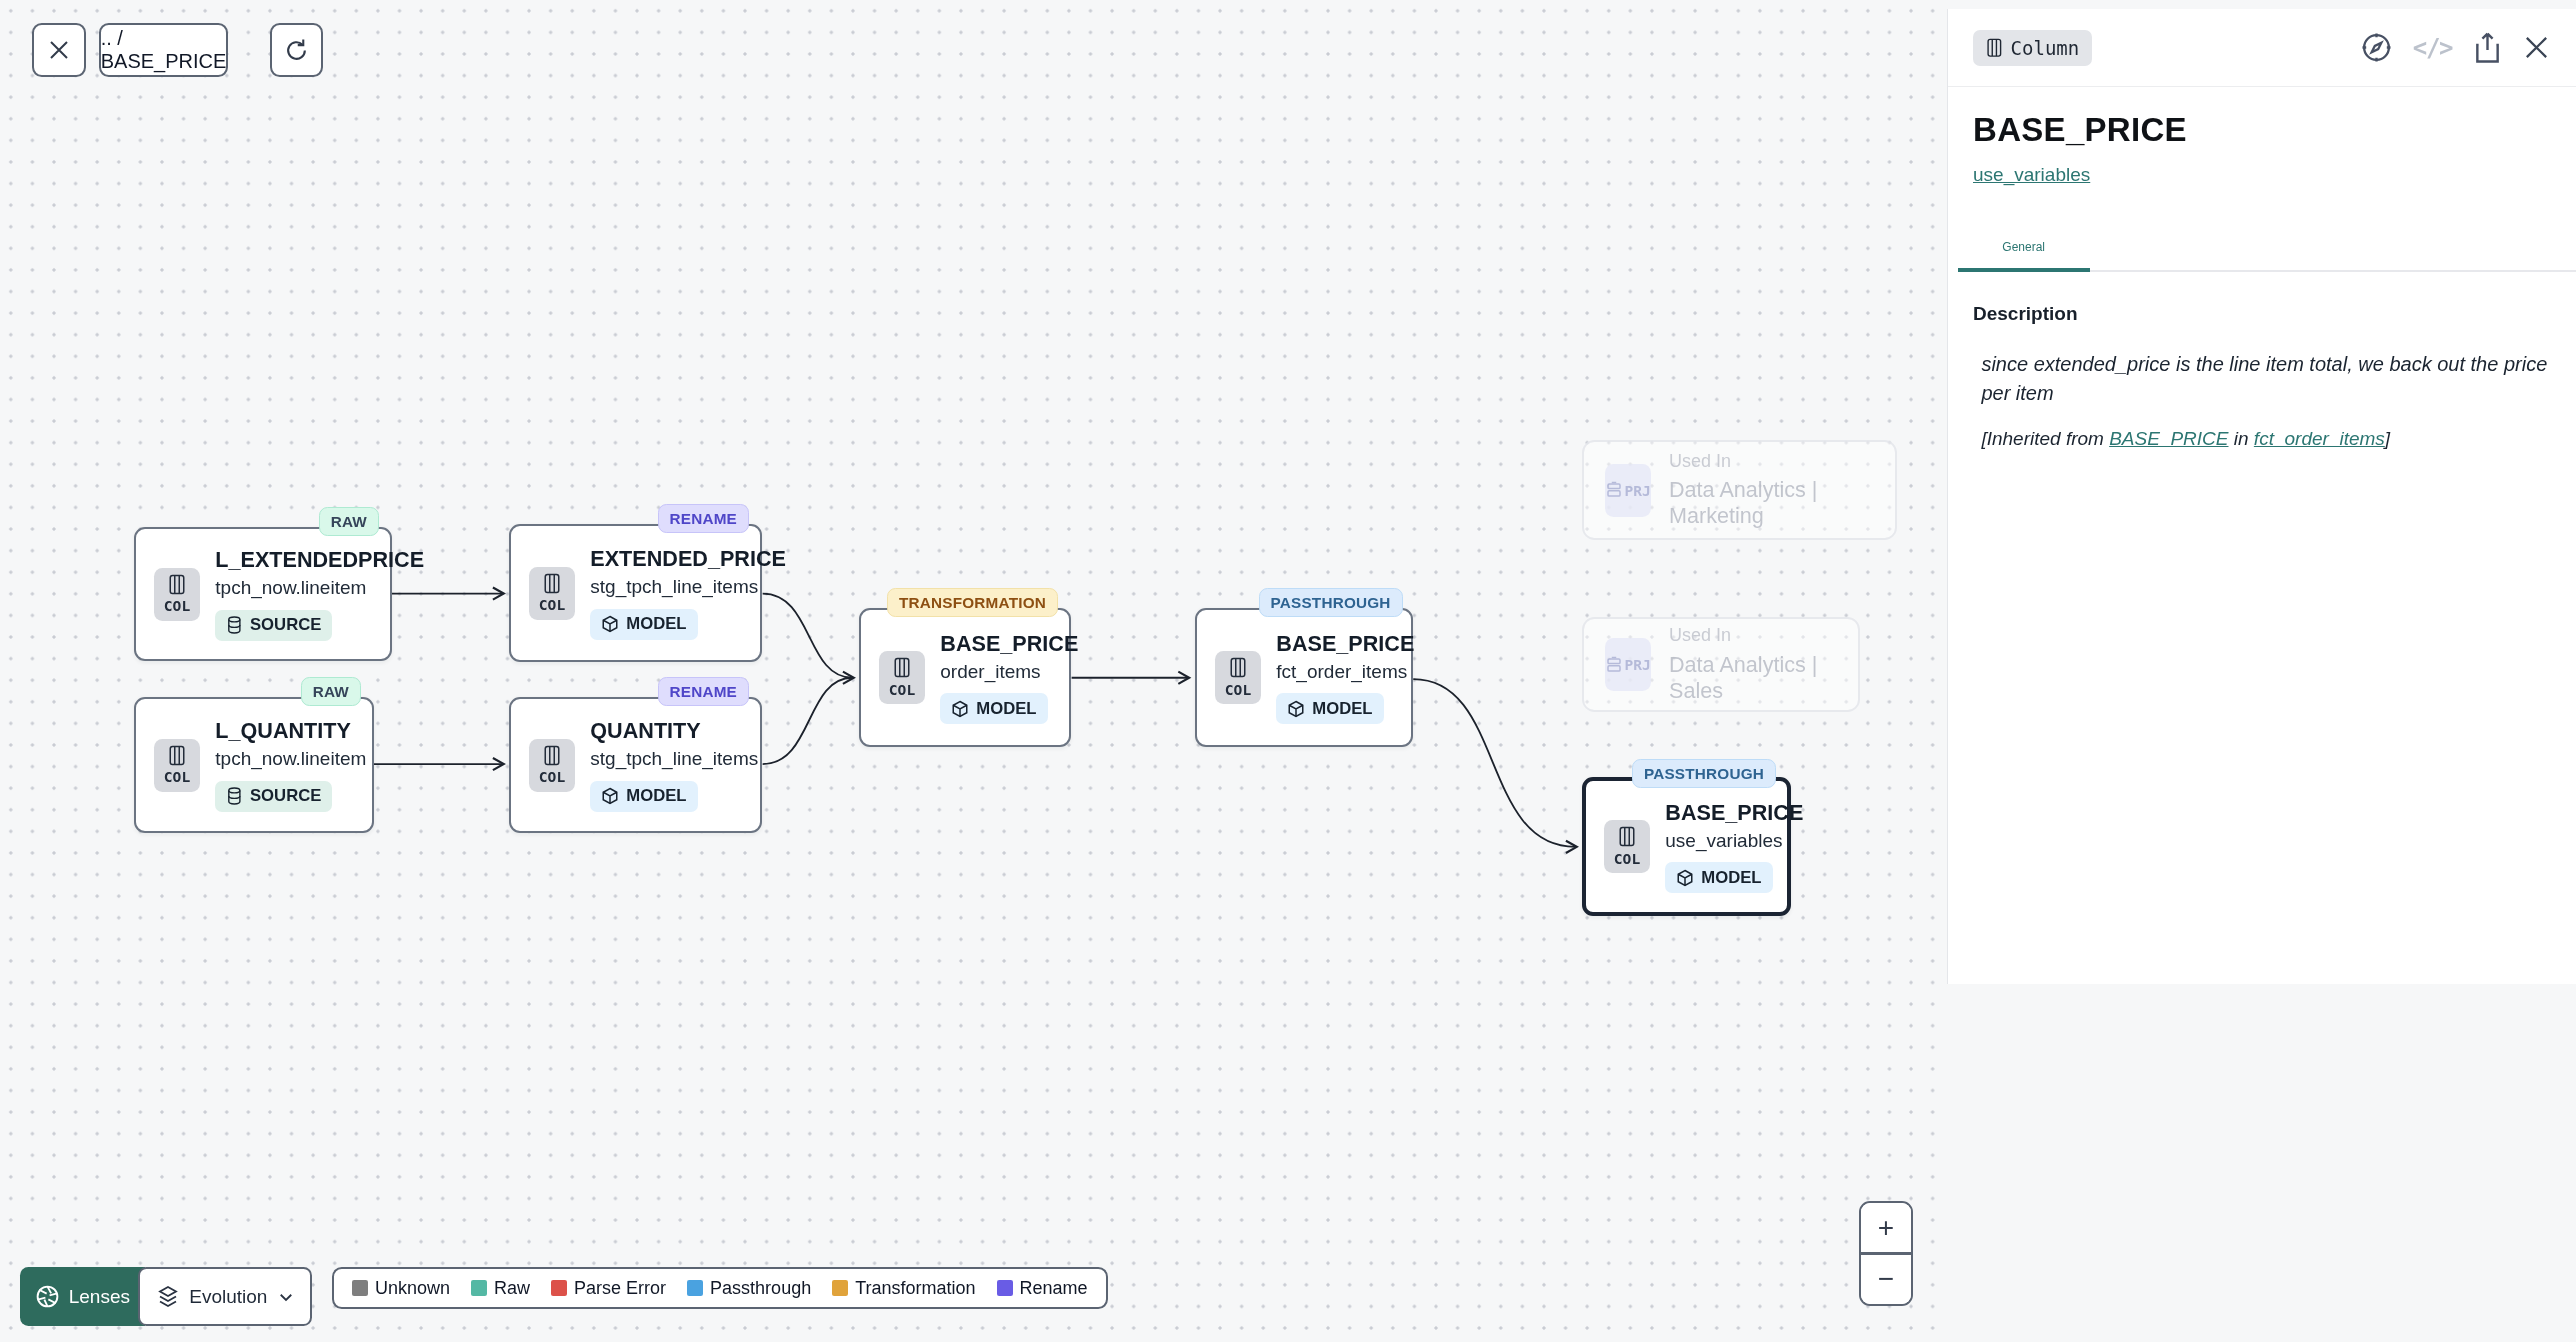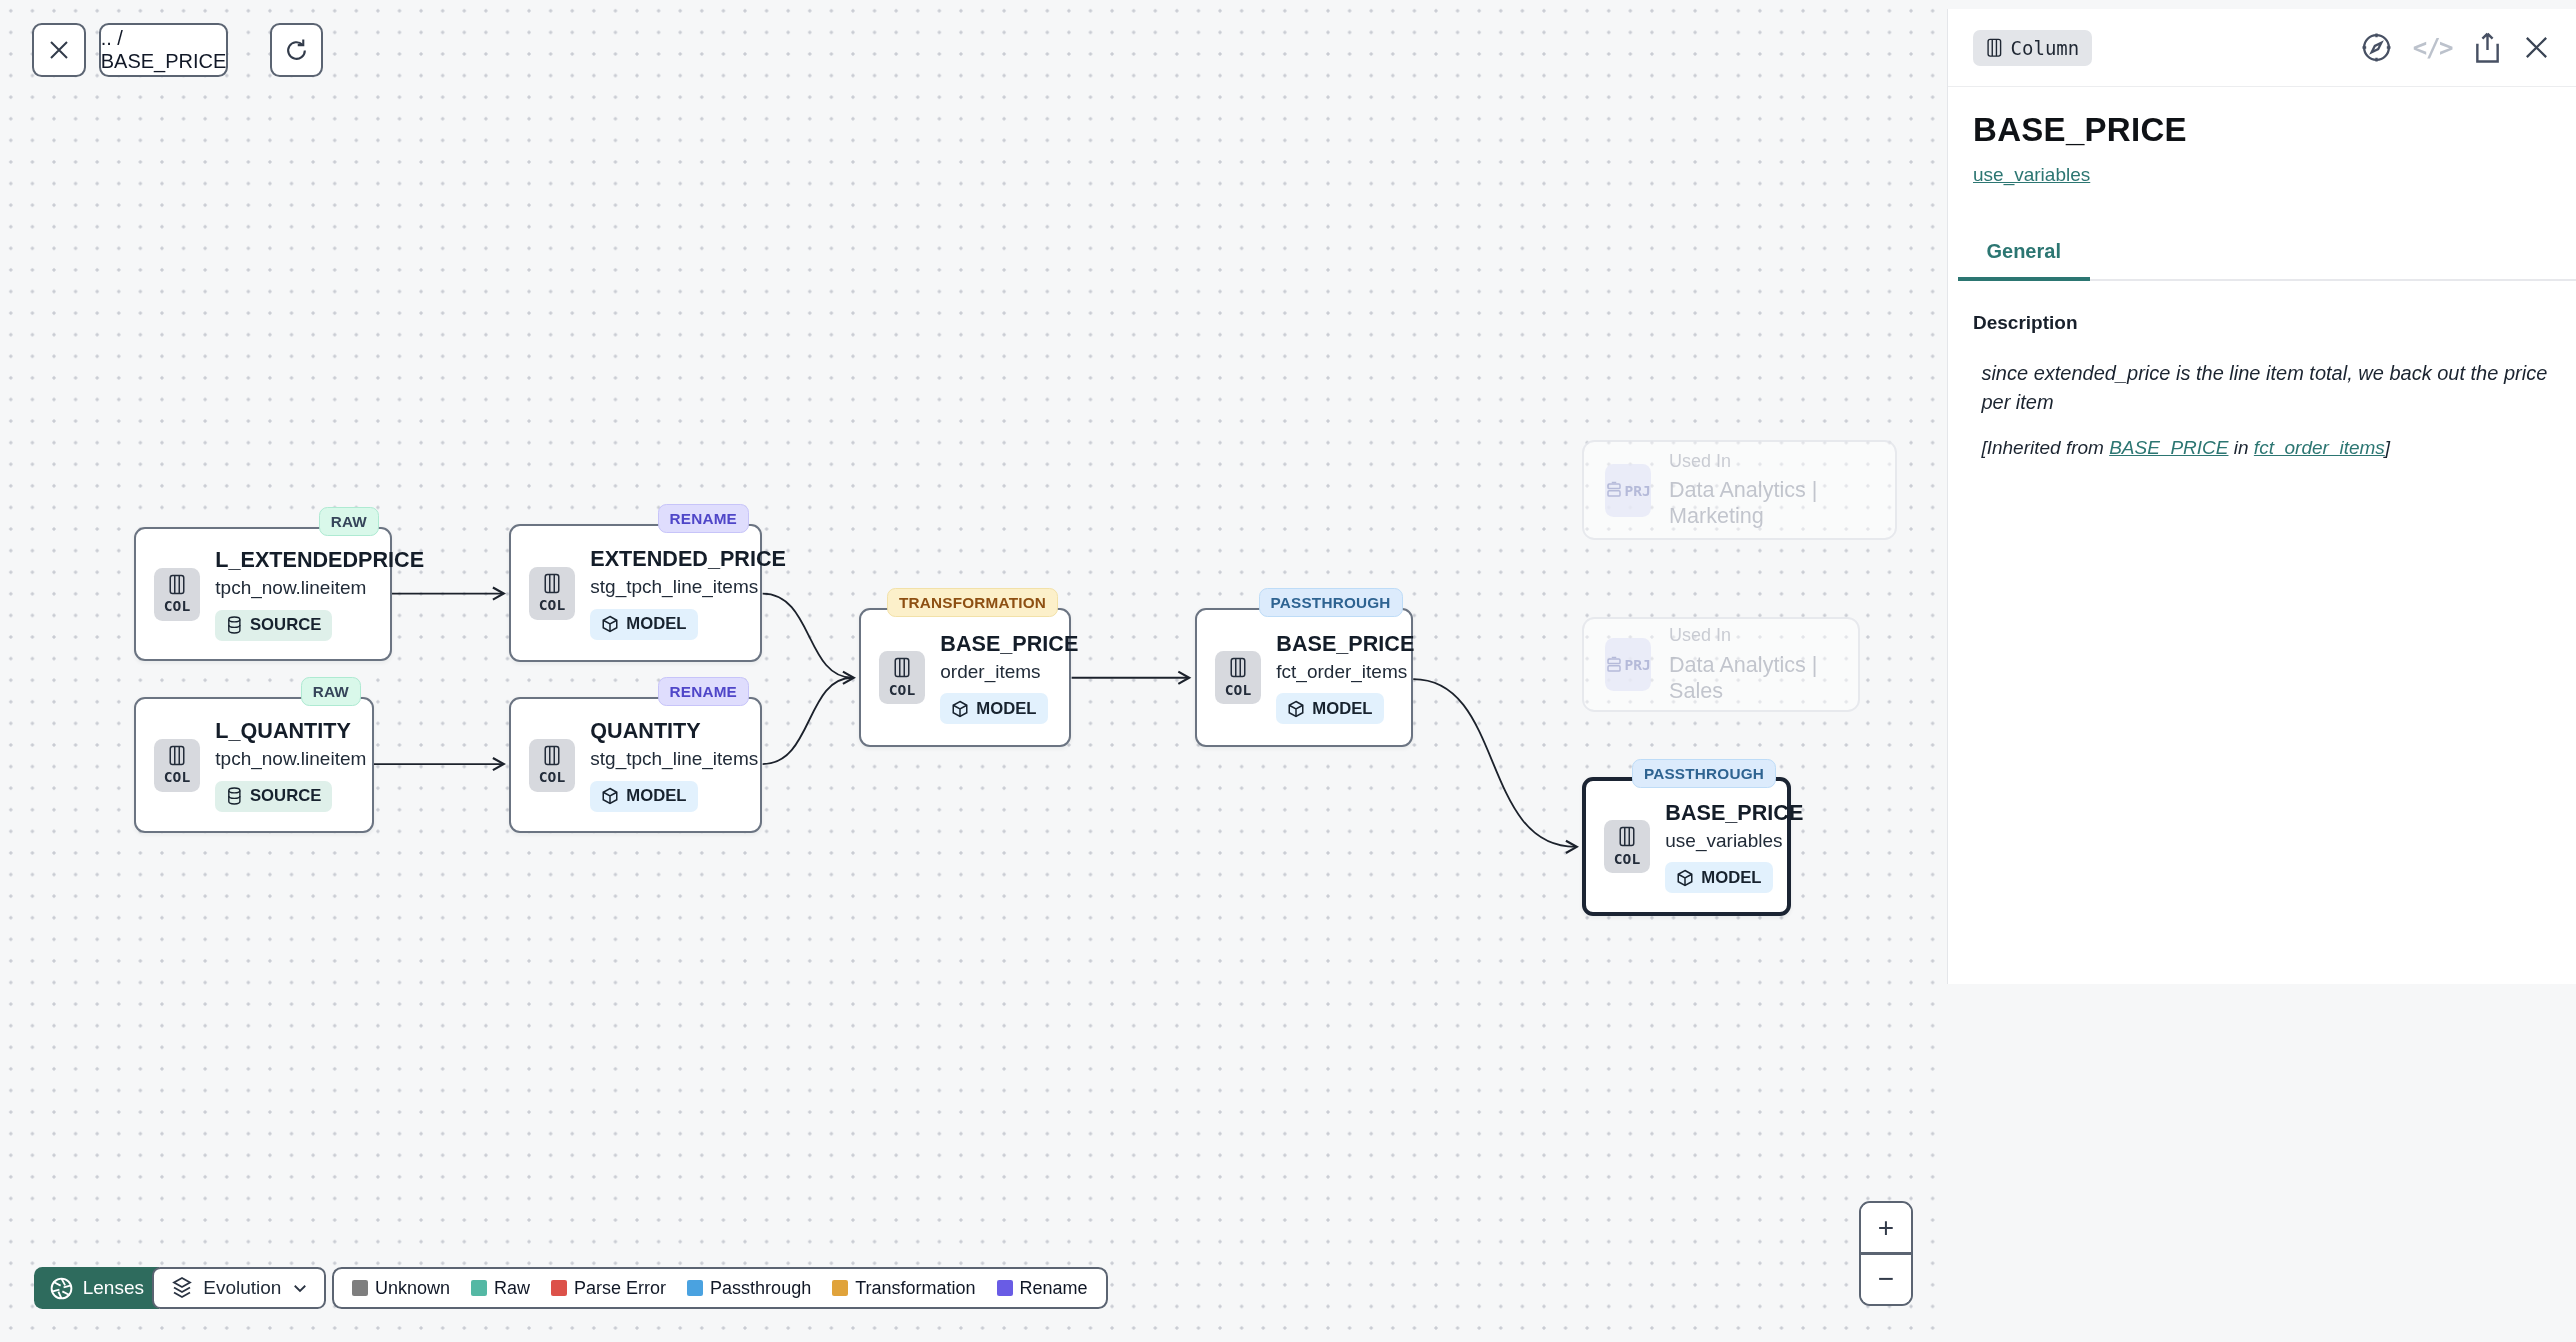--- a/index.html
+++ b/index.html
@@ -46,21 +46,21 @@
   
   .unode { position:absolute; background:rgba(255,255,255,.55); border:2.1px solid #e5e7ec;
     border-radius:12.5px; display:flex; align-items:center; gap:18px; padding:0 21px; opacity:.85; }
   .prjbox { width:46px; height:53px; background:#e9ebf8; border-radius:8.4px; flex:none;
     display:flex; align-items:center; justify-content:center; gap:1.4px; color:#aab0d4; }
   .prjbox span { font-family:"DejaVu Sans Mono", monospace; font-size:14.6px; font-weight:bold; }
   .u-label { font-size:18px; color:#c2c5cd; }
   .u-name { font-size:21.6px; color:#b9bdc6; margin-top:5.6px; }
 
   
-  .lenses-bar { position:absolute; left:34px; top:1267px; height:42px; display:flex;
+  .lenses-bar { position:absolute; left:20px; top:1267px; height:59px; display:flex;
     border-radius:8.4px; }
   .lenses-seg { display:flex; align-items:center; gap:8.4px; padding:0 15.3px; background:#2e6b5d;
     color:#fff; font-size:19px; border-radius:8.4px 0 0 8.4px; cursor:pointer; }
   .mode-seg { display:flex; align-items:center; gap:9.7px; padding:0 15.3px; background:#fff;
     border:2.1px solid #5b6472; border-radius:8.4px; margin-left:-7px; color:#1f2937;
     font-size:19px; cursor:pointer; }
   .legend { position:absolute; left:332px; top:1267px; height:42px; background:#fff;
     border:2.1px solid #5b6472; border-radius:9.7px; display:inline-flex; align-items:center;
     gap:21px; padding:0 18px; }
   .legend-item { display:flex; align-items:center; gap:7px; font-size:18px; color:#111827; }
@@ -84,21 +84,21 @@
   .header-icons { display:flex; align-items:center; gap:19.5px; }
   .hicon { display:flex; align-items:center; justify-content:center; color:#475063; cursor:pointer; }
   .hicon.disabled { color:#bcc2cc; cursor:default; font-family:"DejaVu Sans Mono", monospace;
     font-size:24px; font-weight:bold; letter-spacing:-1.4px; }
   .panel-body { padding:24px 25px 0 25px; }
   .panel-title { font-size:33px; font-weight:bold; color:#0f1216; letter-spacing:0.3px; }
   .panel-link { display:inline-block; margin-top:15.3px; font-size:19px; color:#2c7672;
     text-decoration:underline; cursor:pointer; }
   .tabs { margin-top:54px; border-bottom:2.1px solid #e7e8ec; margin-left:-15.3px; margin-right:-25px; }
   .tab { display:inline-block; width:132px; text-align:center; padding-bottom:14px;
-    font-size:20px; font-weight:700; color:#2c7672; border-bottom:4.9px solid #2c7672;
+    font-size:12px; font-weight:400; color:#2c7672; border-bottom:4.9px solid #2c7672;
     margin-bottom:-2.1px; cursor:pointer; }
   .desc-heading { margin-top:31px; font-size:19px; font-weight:bold; color:#18202b; }
   .desc-body { margin-top:25px; margin-left:8.4px; max-width:578px; font-size:20px;
     font-style:italic; color:#1b2430; line-height:1.45; }
   .desc-inherited { margin-top:19.5px; margin-left:8.4px; font-size:19px; font-style:italic; color:#1b2430; }
   .desc-inherited a { color:#2c7672; text-decoration:underline; cursor:pointer; font-style:italic; }
 
   svg.icon { display:block; }
 </style>
 </head>

